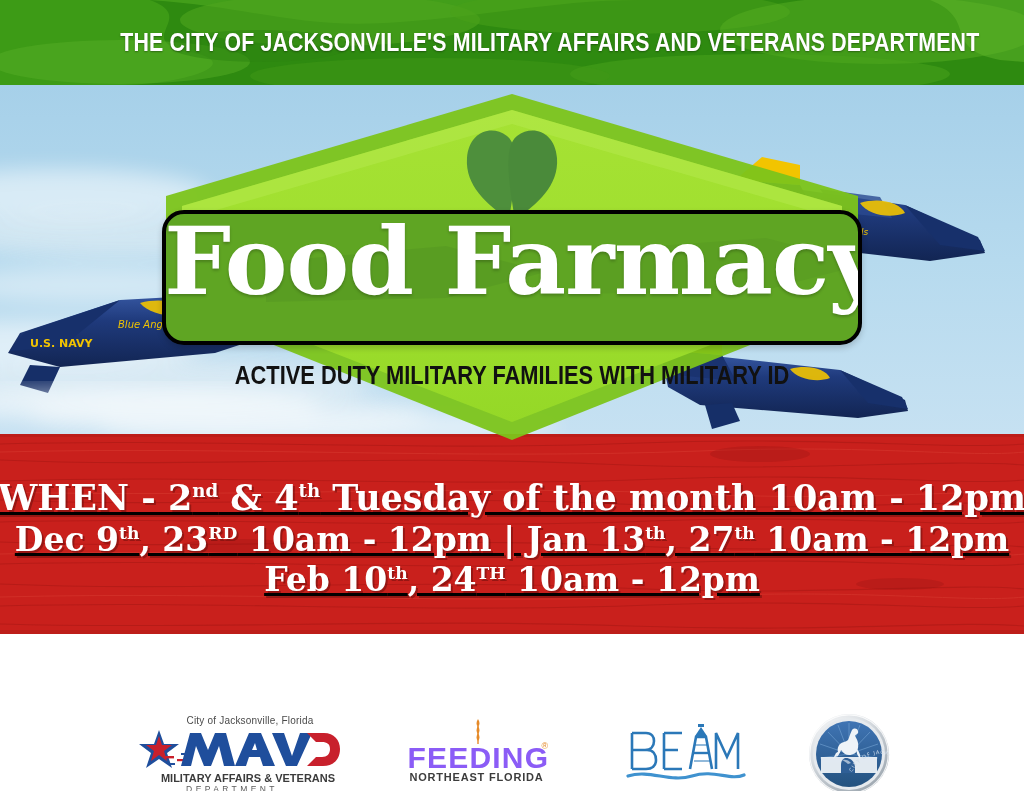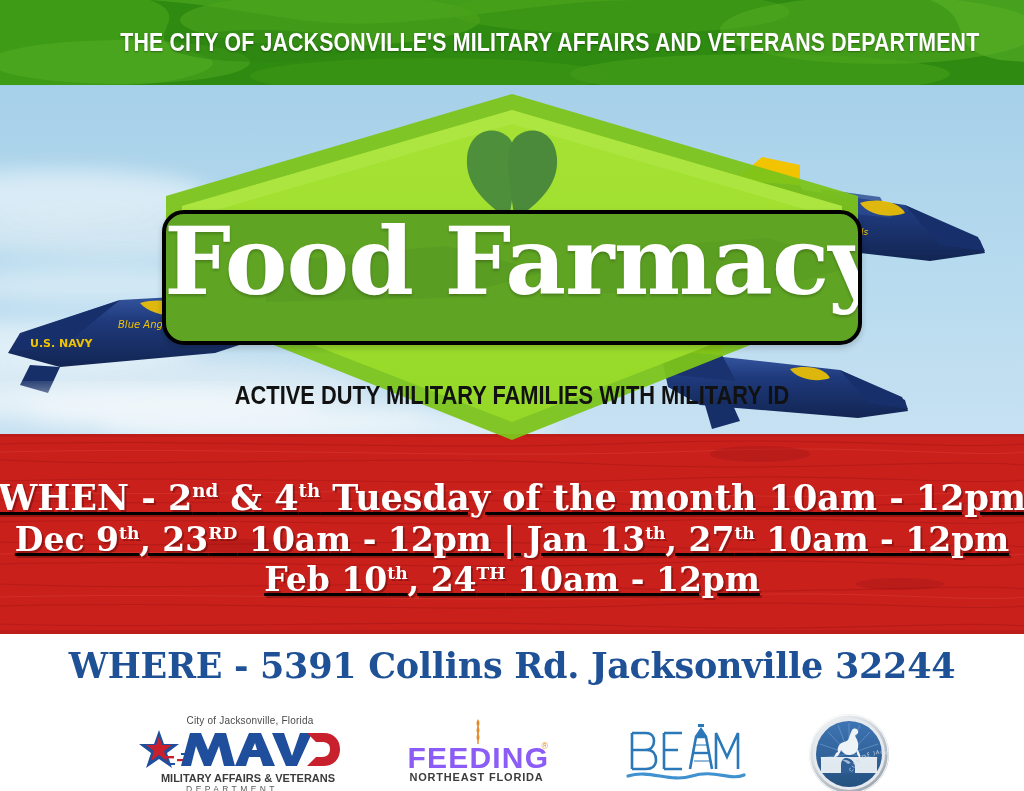--- a/index.html
+++ b/index.html
@@ -78,21 +78,21 @@
     font-size:94px;
     line-height:1;
     color:#ffffff;
     letter-spacing:-1px;
     white-space:nowrap;
     text-shadow:0 2px 3px rgba(0,0,0,.22);
   }
 
   .subtitle{
     position:absolute;left:50%;top:272px;transform:translateX(-50%);
-    z-index:9;width:100%;text-align:center;margin-top:20px;
+    z-index:9;width:100%;text-align:center;
   }
   .subtitle span{
     display:inline-block;
     font-family:"Liberation Sans Narrow","Liberation Sans",sans-serif;
     font-weight:bold;font-size:26px;
     color:#111111;
     transform:scaleX(0.84);
     white-space:nowrap;
     letter-spacing:0px;
   }
@@ -364,23 +364,20 @@
       <rect x="0" y="196" width="1024" height="4" fill="#b01a16" opacity=".45"></rect>
     </svg>
 
     <div class="when-lines">
       <div class="when-line l1">WHEN - 2<sup>nd</sup> &amp; 4<sup>th</sup> Tuesday of the month 10am - 12pm</div>
       <div class="when-line l2">Dec 9<sup>th</sup>, 23<sup>RD</sup> 10am - 12pm | Jan 13<sup>th</sup>, 27<sup>th</sup> 10am - 12pm</div>
       <div class="when-line l3">Feb 10<sup>th</sup>, 24<sup>TH</sup> 10am - 12pm</div>
     </div>
   </div>
 
-  <div class="where-band">
-    <div class="where-text">WHERE - 5391 Collins Rd. Jacksonville 32244</div>
-  </div>
 
   <div class="logo-strip">
 
     <div class="logo-slot">
       <div class="mavd">
         <div class="mavd-top">City of Jacksonville, Florida</div>
         <svg class="mavd-mid" viewBox="0 0 205 46">
 
           <g>
             <path d="M24,4 L29,18 L44,18 L32,27 L37,42 L24,33 L11,42 L16,27 L4,18 L19,18 Z" fill="#1f4e9c"></path>

